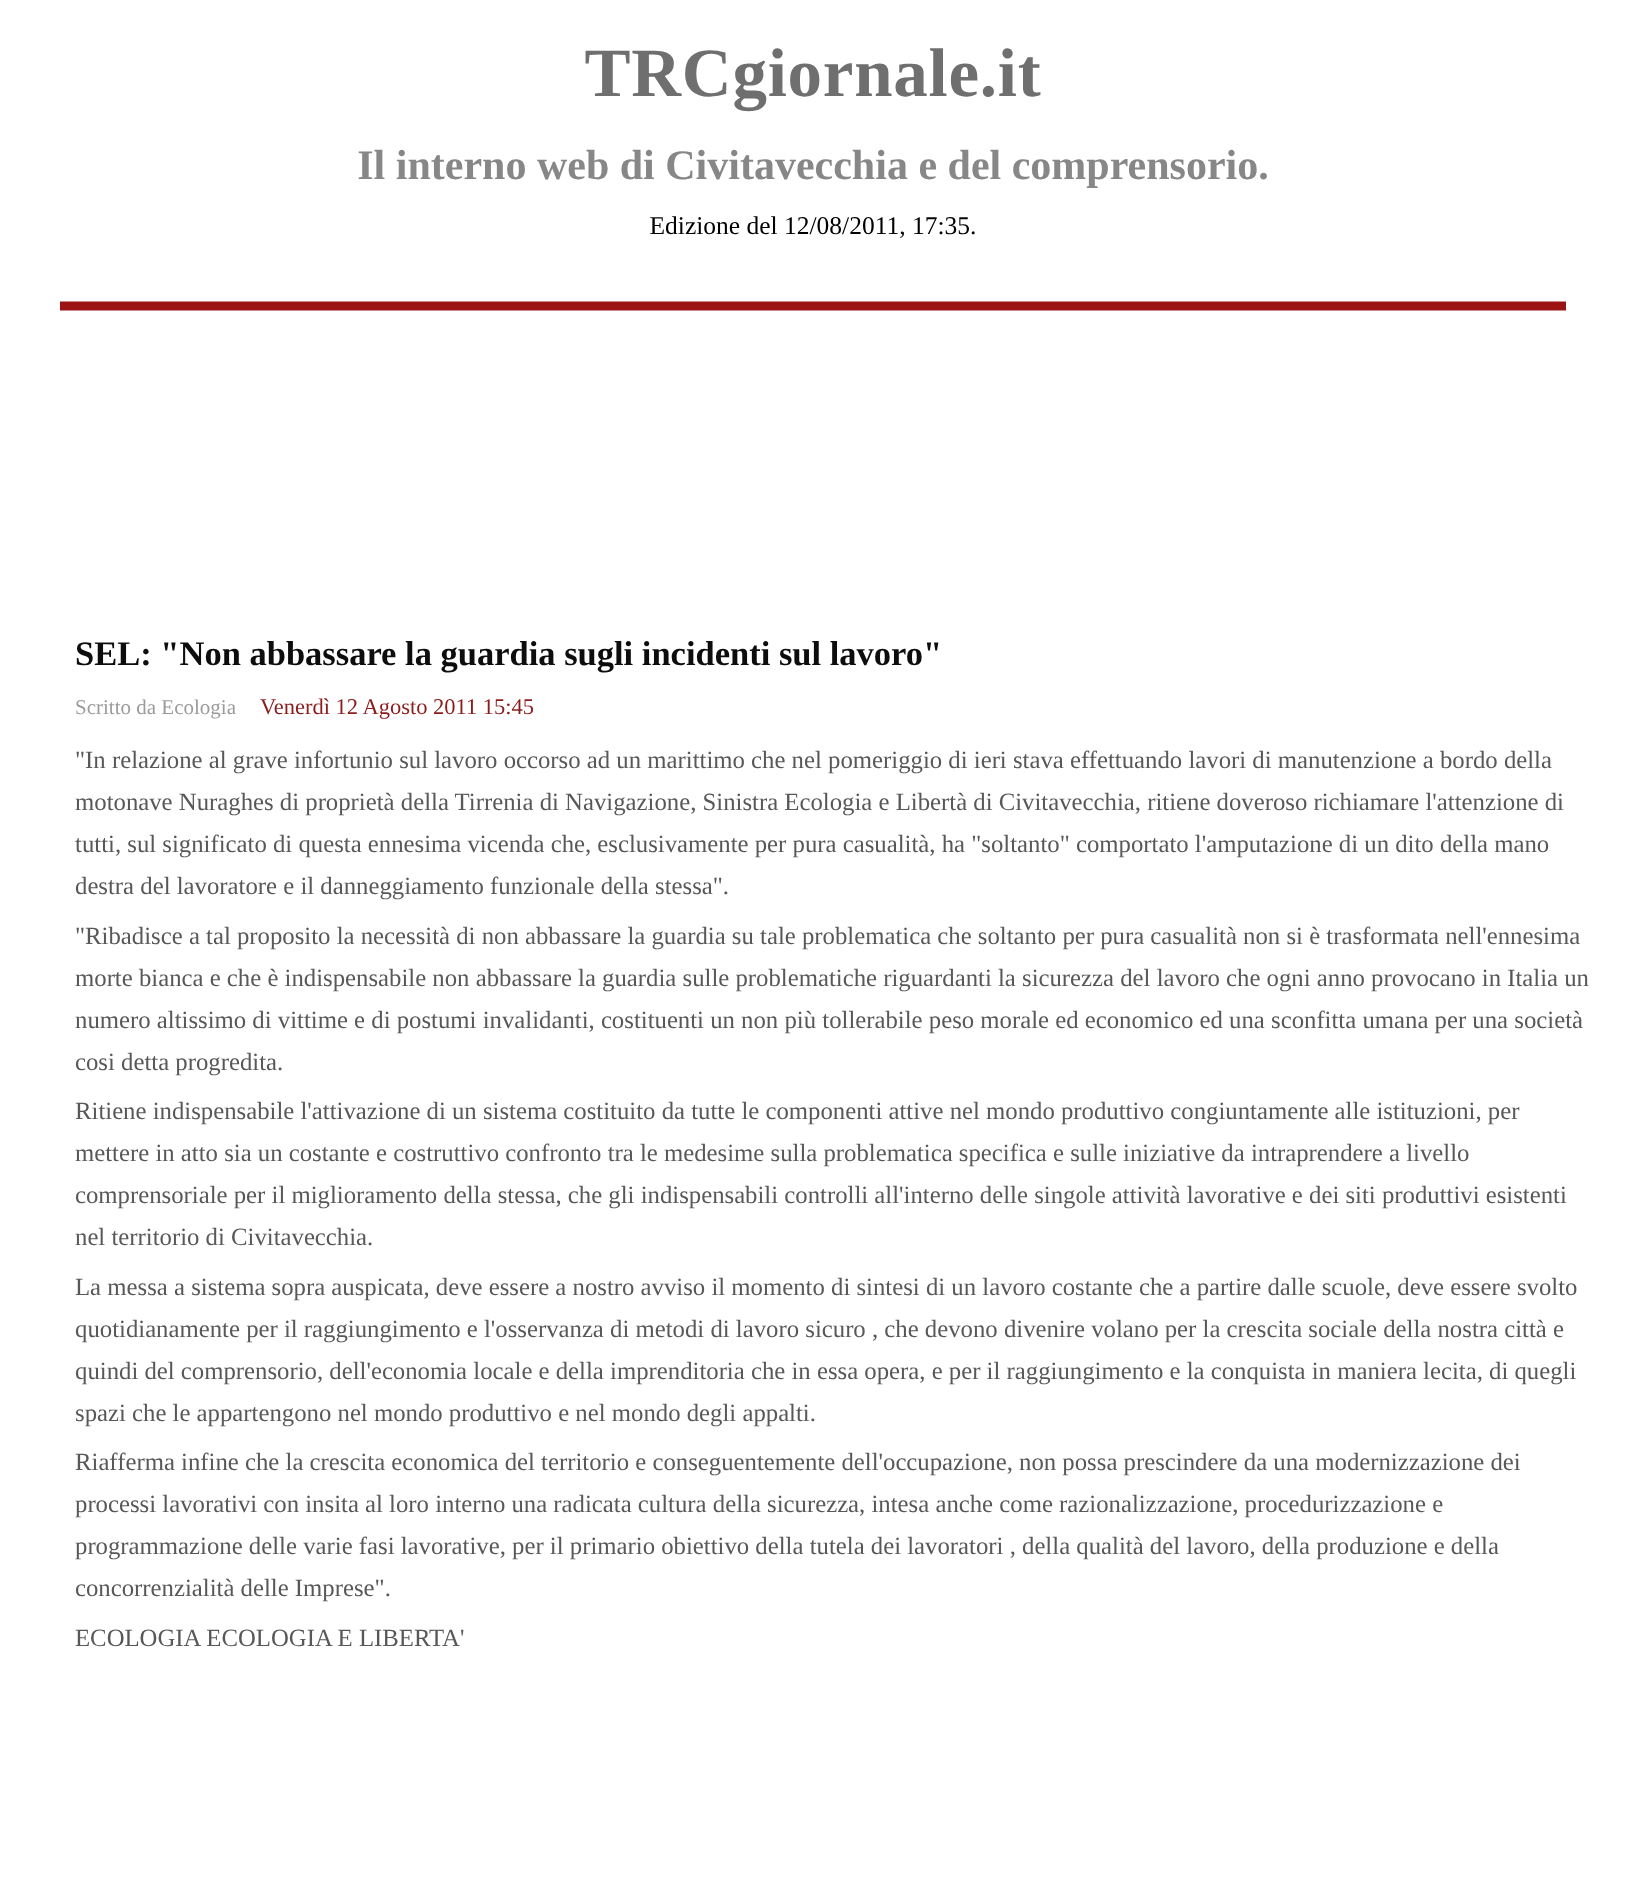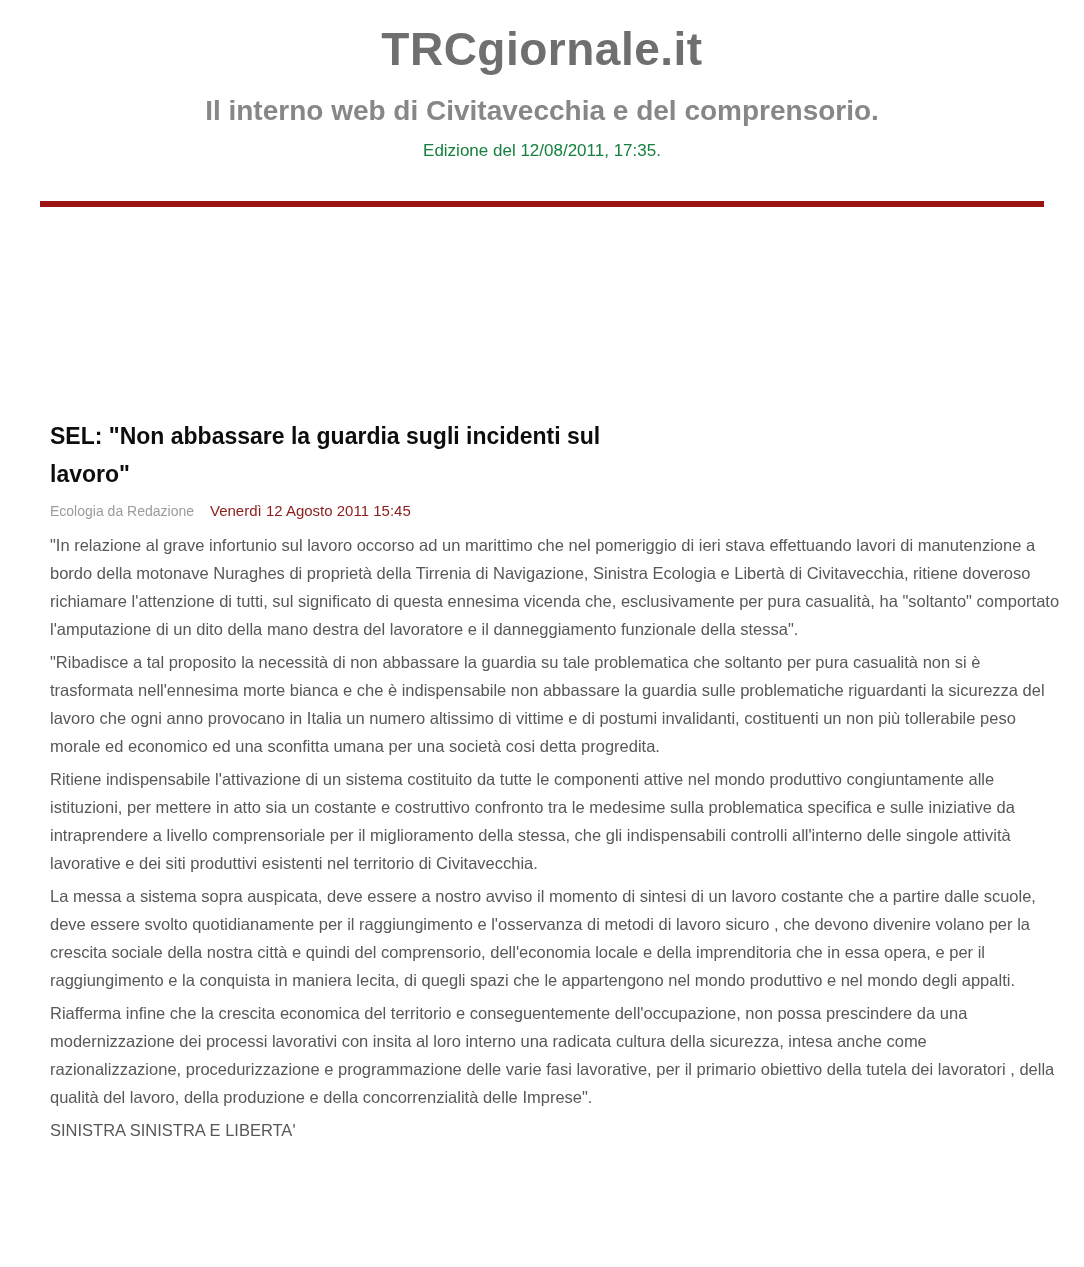--- a/index.html
+++ b/index.html
@@ -5,21 +5,21 @@
 <style>
   * { box-sizing: border-box; }
   html, body { margin: 0; padding: 0; }
   body {
     width: 1084px;
     height: 1267px;
     background: #ffffff;
     font-family: "Liberation Sans", sans-serif;
     overflow: hidden;
   }
-  .page { width: 1084px; height: 1267px; }
+  .page { width: 1084px; height: 1267px; font-family: Liberation Serif, serif; }
 
   
   .masthead { text-align: center; padding-top: 24px; }
   .site-title {
     margin: 0;
     font-size: 46px;
     font-weight: bold;
     color: #6f6f6f;
     letter-spacing: 0.5px;
     line-height: 1.1;
@@ -28,21 +28,21 @@
     margin: 21px 0 0;
     font-size: 28px;
     font-weight: bold;
     color: #878787;
     line-height: 1.1;
   }
   .edition {
     margin: 15px 0 0;
     font-size: 17px;
     font-weight: normal;
-    color: #15803d;
+    color: #000000;
   }
   .masthead-divider {
     height: 6px;
     margin: 40px 40px 0 40px;
     border: none;
   }
 
   
   .article { padding: 0 22px 0 50px; }
   .article-title {
@@ -88,28 +88,28 @@
     <p class="edition">Edizione del 12/08/2011, 17:35.</p>
   </header>
 
   <div class="masthead-divider" style="background: rgb(155, 19, 19);"></div>
 
   <main class="article">
 
     <h1 class="article-title">SEL: "Non abbassare la guardia sugli incidenti sul lavoro"</h1>
 
     <div class="byline">
-      <span class="byline-prefix">Ecologia da Redazione</span><span class="byline-date" style="color: rgb(140, 27, 27); margin-top: 17px;">Venerdì 12 Agosto 2011 15:45</span>
+      <span class="byline-prefix">Scritto da Ecologia</span><span class="byline-date" style="color: rgb(140, 27, 27); margin-top: 17px;">Venerdì 12 Agosto 2011 15:45</span>
     </div>
 
     <div class="article-body">
       <p>"In relazione al grave infortunio sul lavoro occorso ad un marittimo che nel pomeriggio di ieri stava effettuando lavori di manutenzione a bordo della motonave Nuraghes di proprietà della Tirrenia di Navigazione, Sinistra Ecologia e Libertà di Civitavecchia, ritiene doveroso richiamare l'attenzione di tutti, sul significato di questa ennesima vicenda che, esclusivamente per pura casualità, ha "soltanto" comportato l'amputazione di un dito della mano destra del lavoratore e il danneggiamento funzionale della stessa".</p>
       <p>"Ribadisce a tal proposito la necessità di non abbassare la guardia su tale problematica che soltanto per pura casualità non si è trasformata nell'ennesima morte bianca e che è indispensabile non abbassare la guardia sulle problematiche riguardanti la sicurezza del lavoro che ogni anno provocano in Italia un numero altissimo di vittime e di postumi invalidanti, costituenti un non più tollerabile peso morale ed economico ed una sconfitta umana per una società cosi detta progredita.</p>
       <p>Ritiene indispensabile l'attivazione di un sistema costituito da tutte le componenti attive nel mondo produttivo congiuntamente alle istituzioni, per mettere in atto sia un costante e costruttivo confronto tra le medesime sulla problematica specifica e sulle iniziative da intraprendere a livello comprensoriale per il miglioramento della stessa, che gli indispensabili controlli all'interno delle singole attività lavorative e dei siti produttivi esistenti nel territorio di Civitavecchia.</p>
       <p>La messa a sistema sopra auspicata, deve essere a nostro avviso il momento di sintesi di un lavoro costante che a partire dalle scuole, deve essere svolto quotidianamente per il raggiungimento e l'osservanza di metodi di lavoro sicuro , che devono divenire volano per la crescita sociale della nostra città e quindi del comprensorio, dell'economia locale e della imprenditoria che in essa opera, e per il raggiungimento e la conquista in maniera lecita, di quegli spazi che le appartengono nel mondo produttivo e nel mondo degli appalti.</p>
       <p>Riafferma infine che la crescita economica del territorio e conseguentemente dell'occupazione, non possa prescindere da una modernizzazione dei processi lavorativi con insita al loro interno una radicata cultura della sicurezza, intesa anche come razionalizzazione, procedurizzazione e programmazione delle varie fasi lavorative, per il primario obiettivo della tutela dei lavoratori , della qualità del lavoro, della produzione e della concorrenzialità delle Imprese".</p>
     </div>
 
-    <p class="signature">SINISTRA SINISTRA E LIBERTA'</p>
+    <p class="signature">ECOLOGIA ECOLOGIA E LIBERTA'</p>
 
   </main>
 
 </div>
 
 </body></html>

